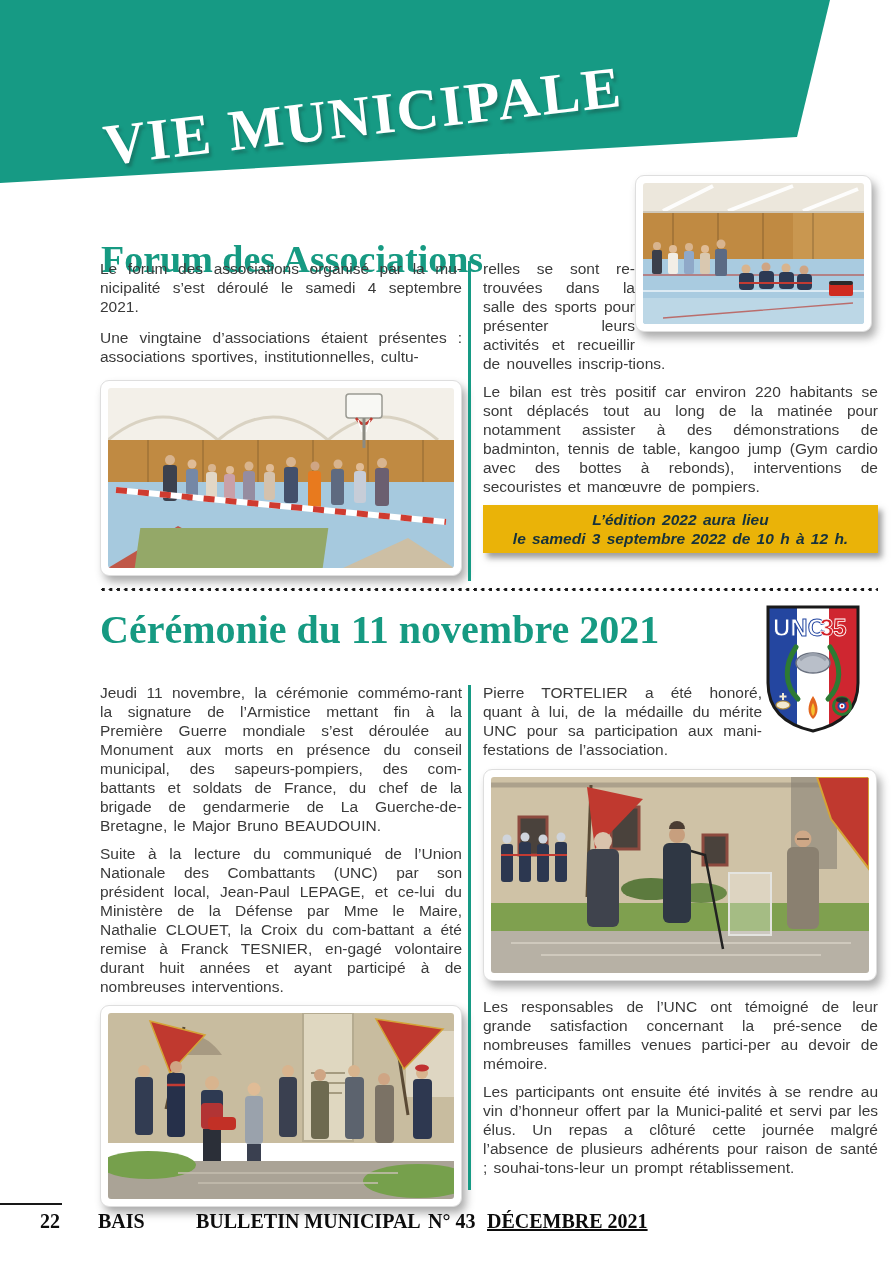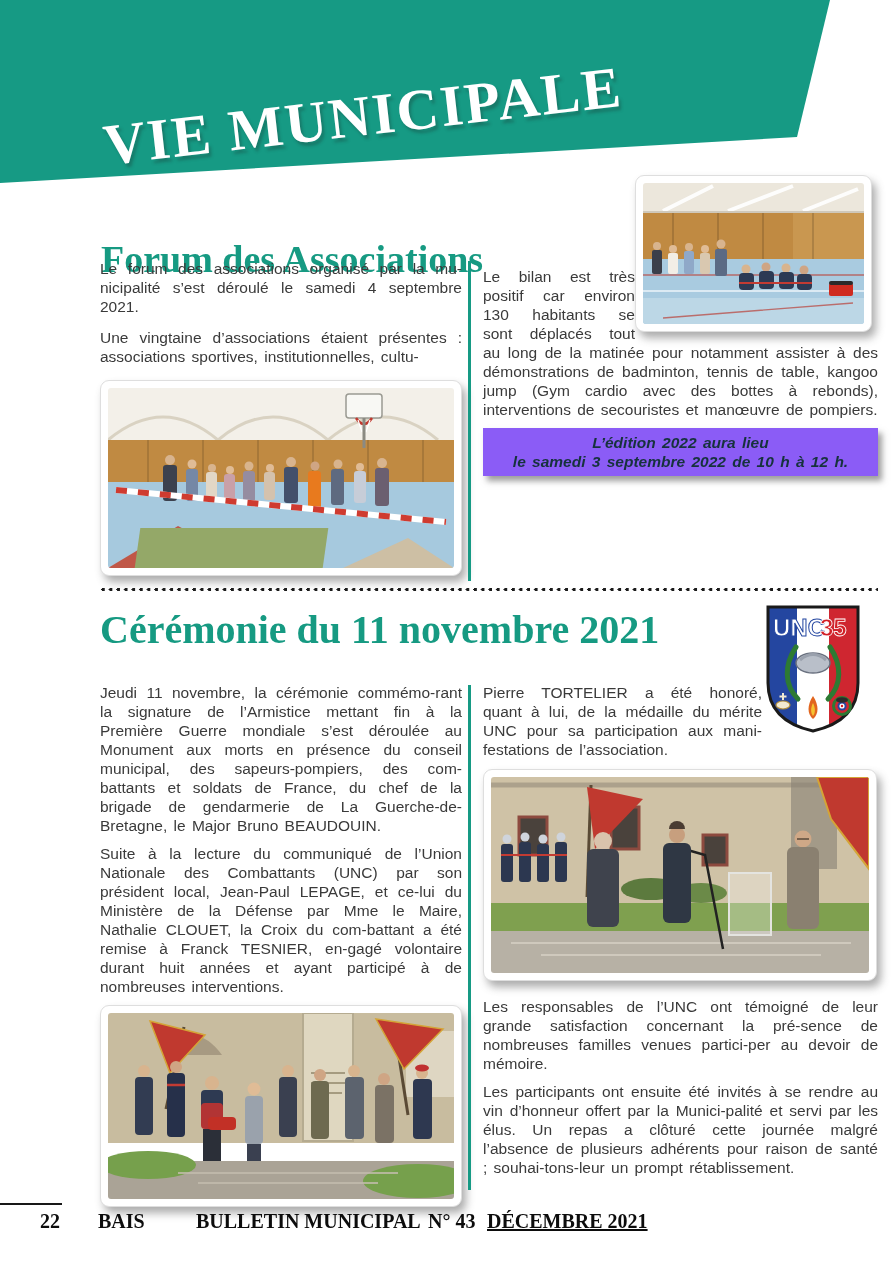--- a/index.html
+++ b/index.html
@@ -42,21 +42,21 @@
   
   .photo-frame{background:#fff;border:1px solid #dedede;border-radius:9px;padding:7px;
           box-shadow:4px 6px 8px rgba(70,70,70,.45);}
   .photo-frame svg{display:block;border-radius:3px;}
   #photoA{position:absolute;left:635px;top:175px;width:221px;}
   .inflow{position:relative;}
   #photoB{margin:0;width:346px;}
   #photoC{margin-top:10px;width:378px;}
   #photoD{margin-top:4px;width:346px;}
   
-  .info-box{margin-top:8px;background:#8b5cf6;color:#16323c;text-align:center;
+  .info-box{margin-top:8px;background:#eab308;color:#16323c;text-align:center;
           font-weight:bold;font-style:italic;font-size:15.5px;line-height:19px;
           padding:5px 20px;white-space:pre-line;box-shadow:4px 5px 6px rgba(60,60,60,.5);}
   
   #badge{position:absolute;left:762px;top:599px;width:102px;height:136px;}
   
   .footer-rule{position:absolute;left:0;top:1203px;width:62px;height:2px;background:#181818;}
   .fitem{position:absolute;top:1210px;font-family:"Liberation Serif","DejaVu Serif",serif;
          font-weight:bold;font-size:20px;color:#0c0c0c;white-space:nowrap;}
   #f-num{left:40px;} #f-town{left:98px;} #f-bul{left:196px;} #f-issue{left:428px;} #f-date{left:487px;text-decoration:underline;}
 </style>
@@ -164,21 +164,22 @@
         <rect x="52" y="140" width="188" height="40" fill="#94a868" transform="skewX(-8)"></rect>
         <polygon points="235,180 300,150 346,180" fill="#cdbfa4"></polygon>
       </svg>
     </div>
   </div>
 
   <div class="vline" id="vline-forum"></div>
 
   <div class="col" id="forum-right">
     <div class="wrap-spacer" id="spacer-forum"></div>
-    <p class="mt8">Le bilan est très positif car environ 130 habitants se sont déplacés tout au long de la matinée pour notamment assister à des démonstrations de badminton, tennis de table, kangoo jump (Gym cardio avec des bottes à rebonds), interventions de secouristes et manœuvre de pompiers.</p>
+    <p>relles se sont re-trouvées dans la salle des sports pour présenter leurs activités et recueillir de nouvelles inscrip-tions.</p>
+    <p class="mt8">Le bilan est très positif car environ 220 habitants se sont déplacés tout au long de la matinée pour notamment assister à des démonstrations de badminton, tennis de table, kangoo jump (Gym cardio avec des bottes à rebonds), interventions de secouristes et manœuvre de pompiers.</p>
     <div class="info-box">L’édition 2022 aura lieu
 le samedi 3 septembre 2022 de 10 h à 12 h.</div>
   </div>
 
   <div class="dotted"></div>
 
   <div class="sec-title" id="cer-title">Cérémonie du 11 novembre 2021</div>
 
   <svg id="badge" viewBox="0 0 102 136">
     <defs>

